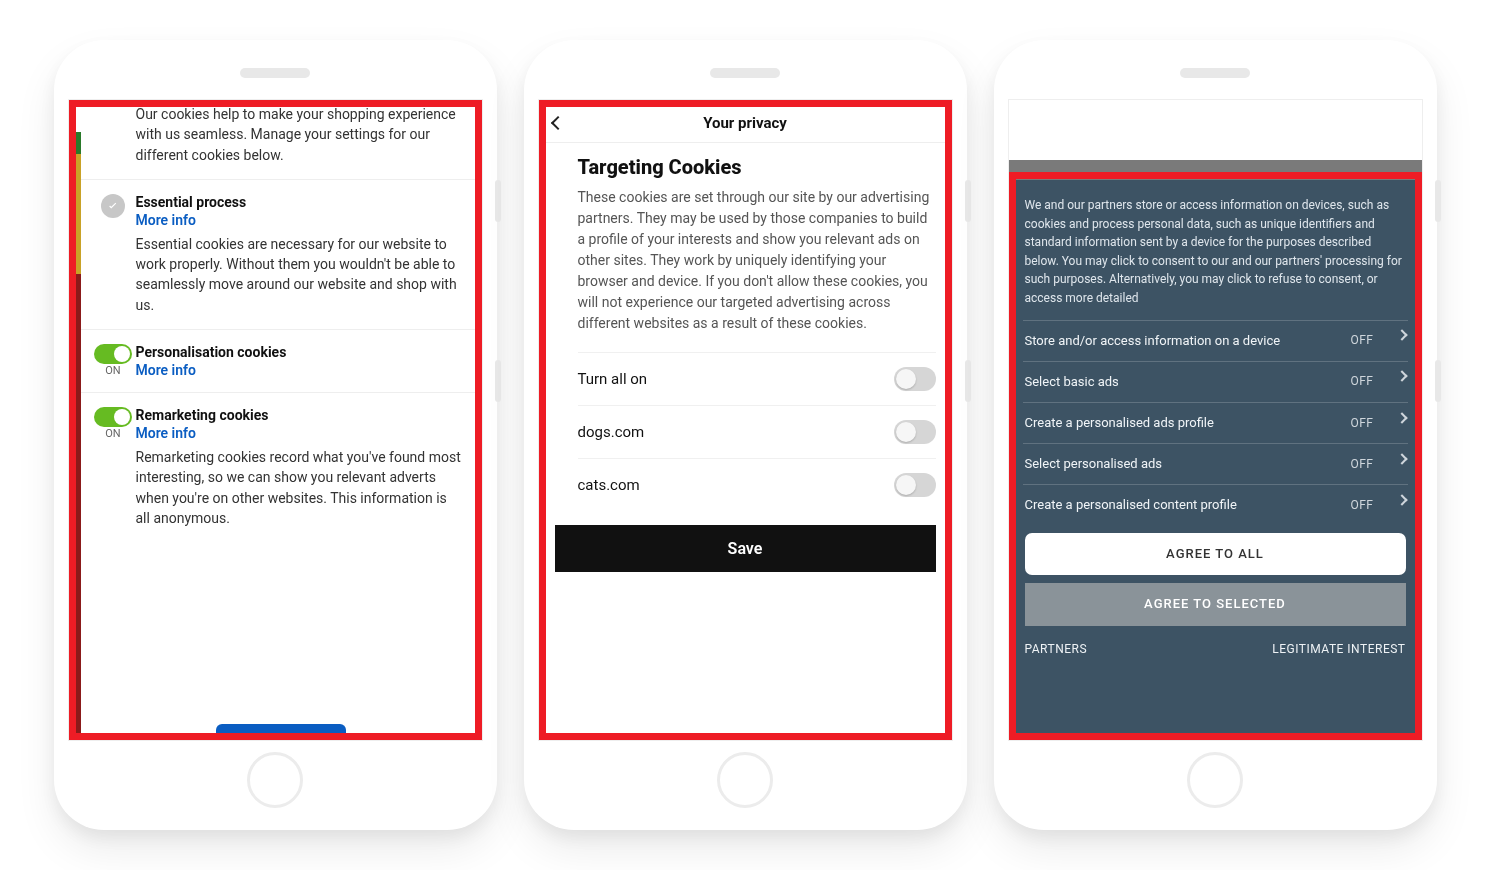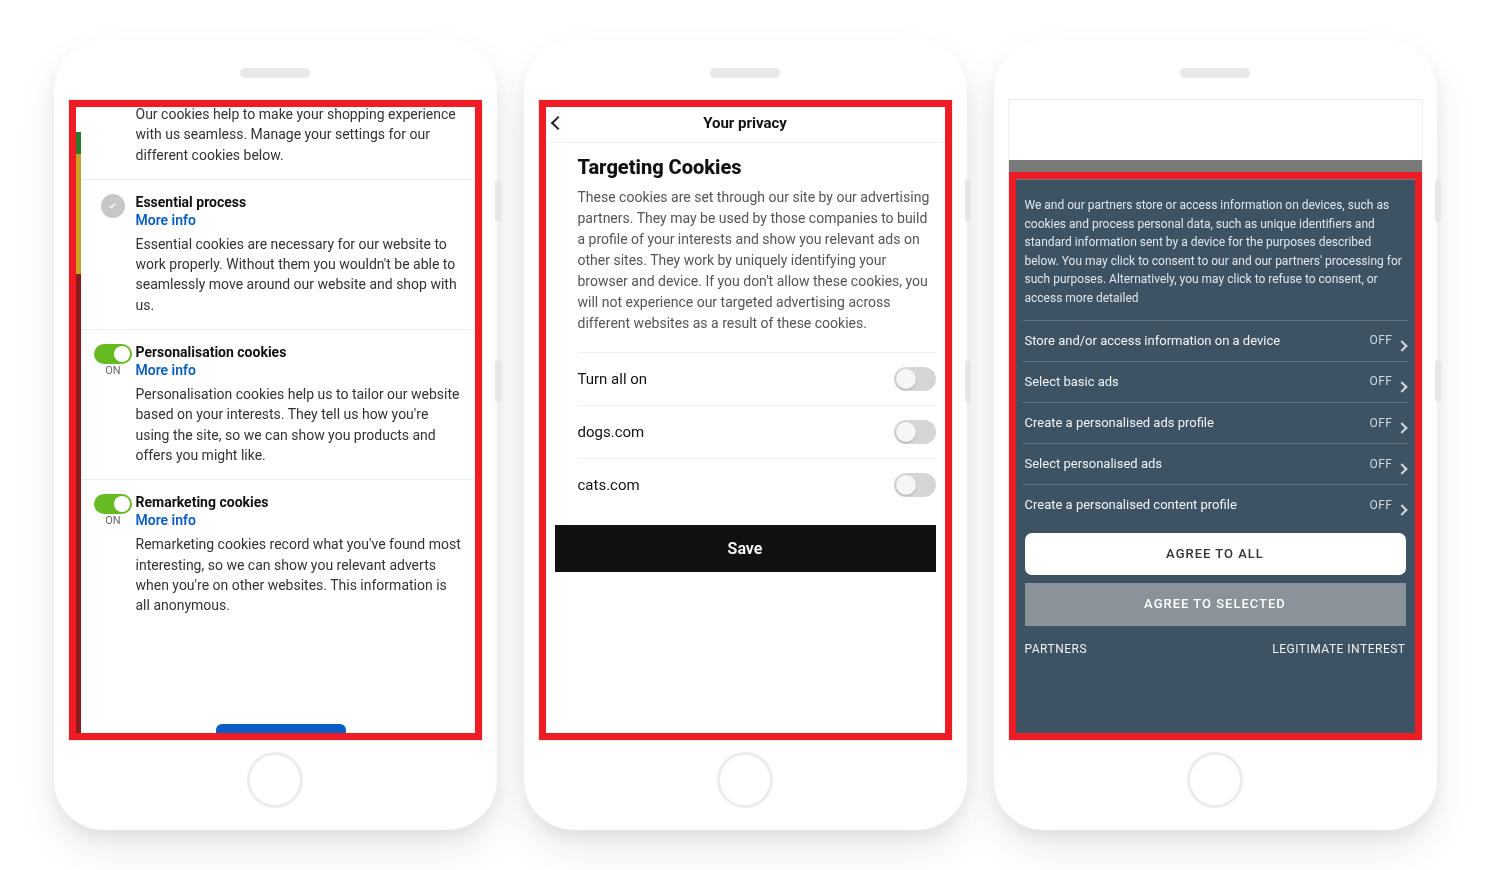--- a/index.html
+++ b/index.html
@@ -141,21 +141,21 @@
       background:#3d5364; color:#dfe6ec;
       padding:16px 14px 10px; font-size:12px; line-height:1.55;
       position:absolute; left:0; right:0; top:80px; bottom:0;
     }
     .p3 .intro-text { padding: 0 2px 12px; }
     .p3 .opt-row {
       display:flex; align-items:center; justify-content:space-between;
       border-top:1px solid rgba(255,255,255,0.18);
       padding:10px 2px; font-size:13px; color:#f0f4f7;
     }
-    .p3 .opt-right { display:flex; align-items:flex-end; gap:5px; }
+    .p3 .opt-right { display:flex; align-items:flex-start; gap:24px; }
     .p3 .off-label { color:#cfd6dc; font-size:12px; letter-spacing:0.5px; }
     .p3 .chev {
       width:8px; height:8px; border-top:2px solid #cfd6dc; border-right:2px solid #cfd6dc;
       transform:rotate(45deg);
     }
     .p3 .scrollbar-track {
       position:absolute; right:1px; top:200px; width:6px; height:120px;
       background:rgba(255,255,255,0.12);
     }
     .p3 .scrollbar-thumb {
@@ -202,21 +202,20 @@
       </div>
 
       <div class="section">
         <div class="left-col">
           <div class="toggle-on"></div>
           <div class="on-label">ON</div>
         </div>
         <div class="right-col">
           <div class="sec-title">Personalisation cookies</div>
           <a class="more-info">More info</a>
-          <div class="sec-desc">Personalisation cookies help us to tailor our website based on your interests. They tell us how you're using the site, so we can show you products and offers you might like.</div>
         </div>
       </div>
 
       <div class="section">
         <div class="left-col">
           <div class="toggle-on"></div>
           <div class="on-label">ON</div>
         </div>
         <div class="right-col">
           <div class="sec-title">Remarketing cookies</div>

